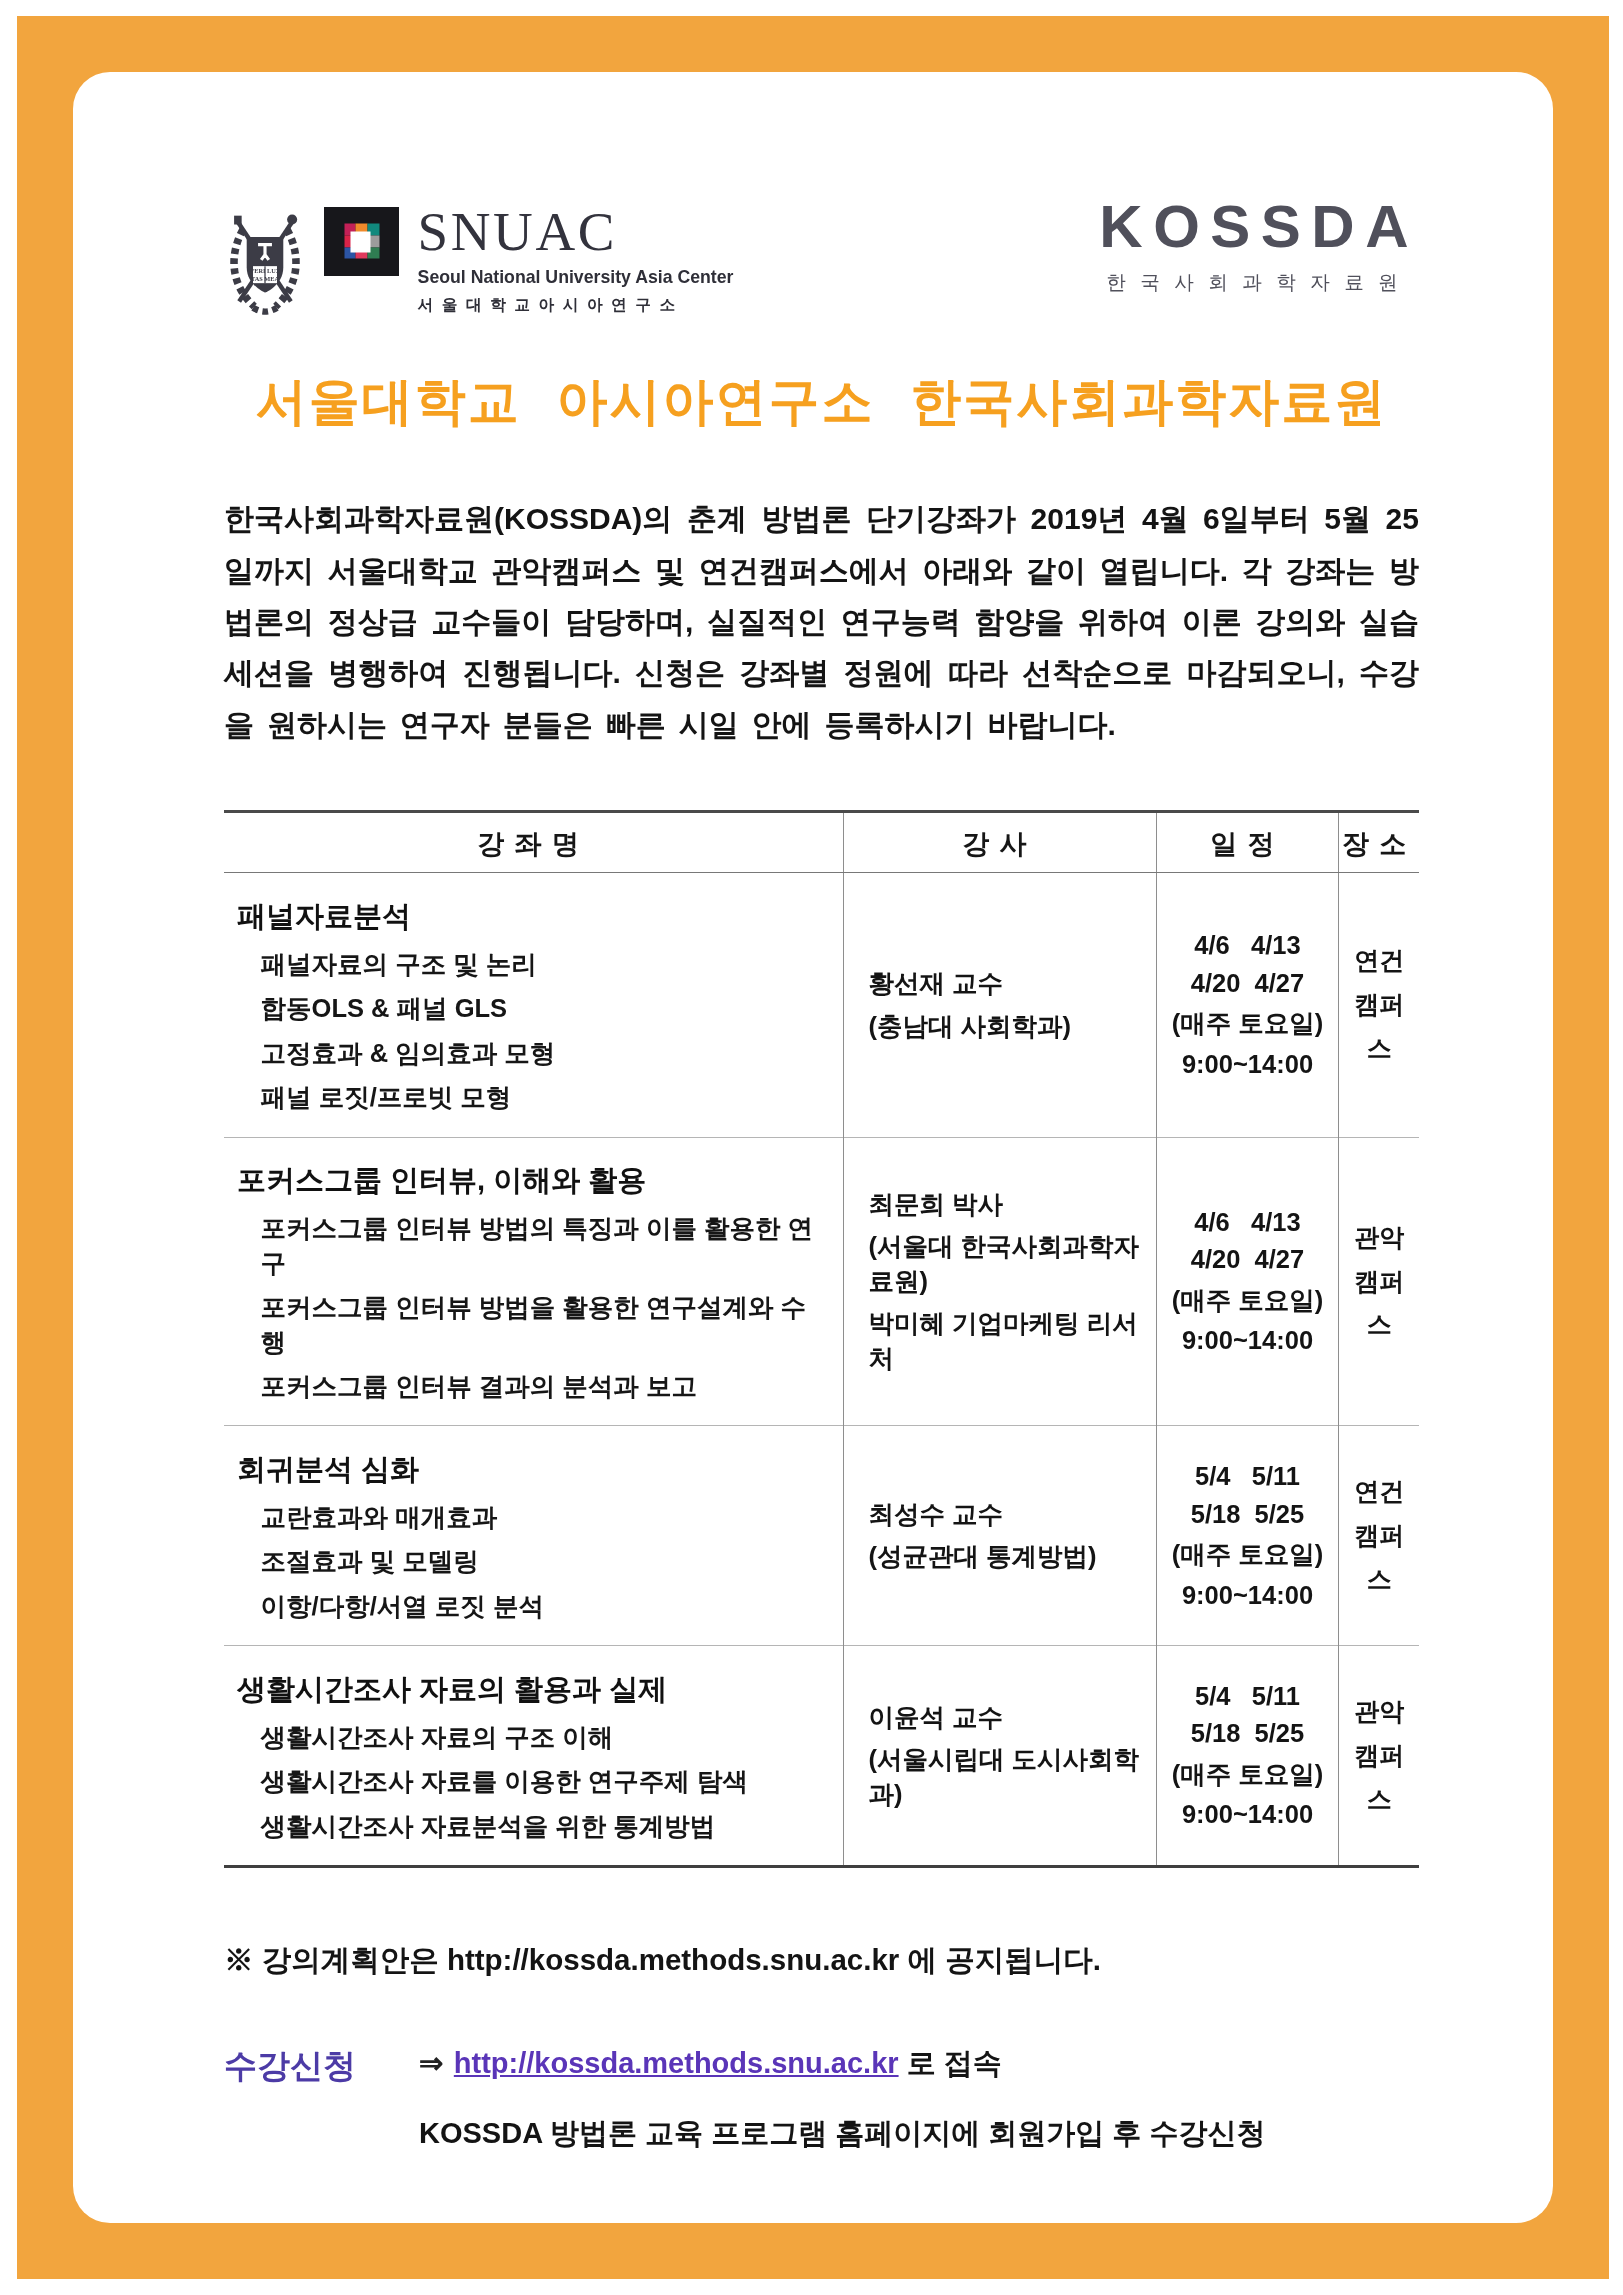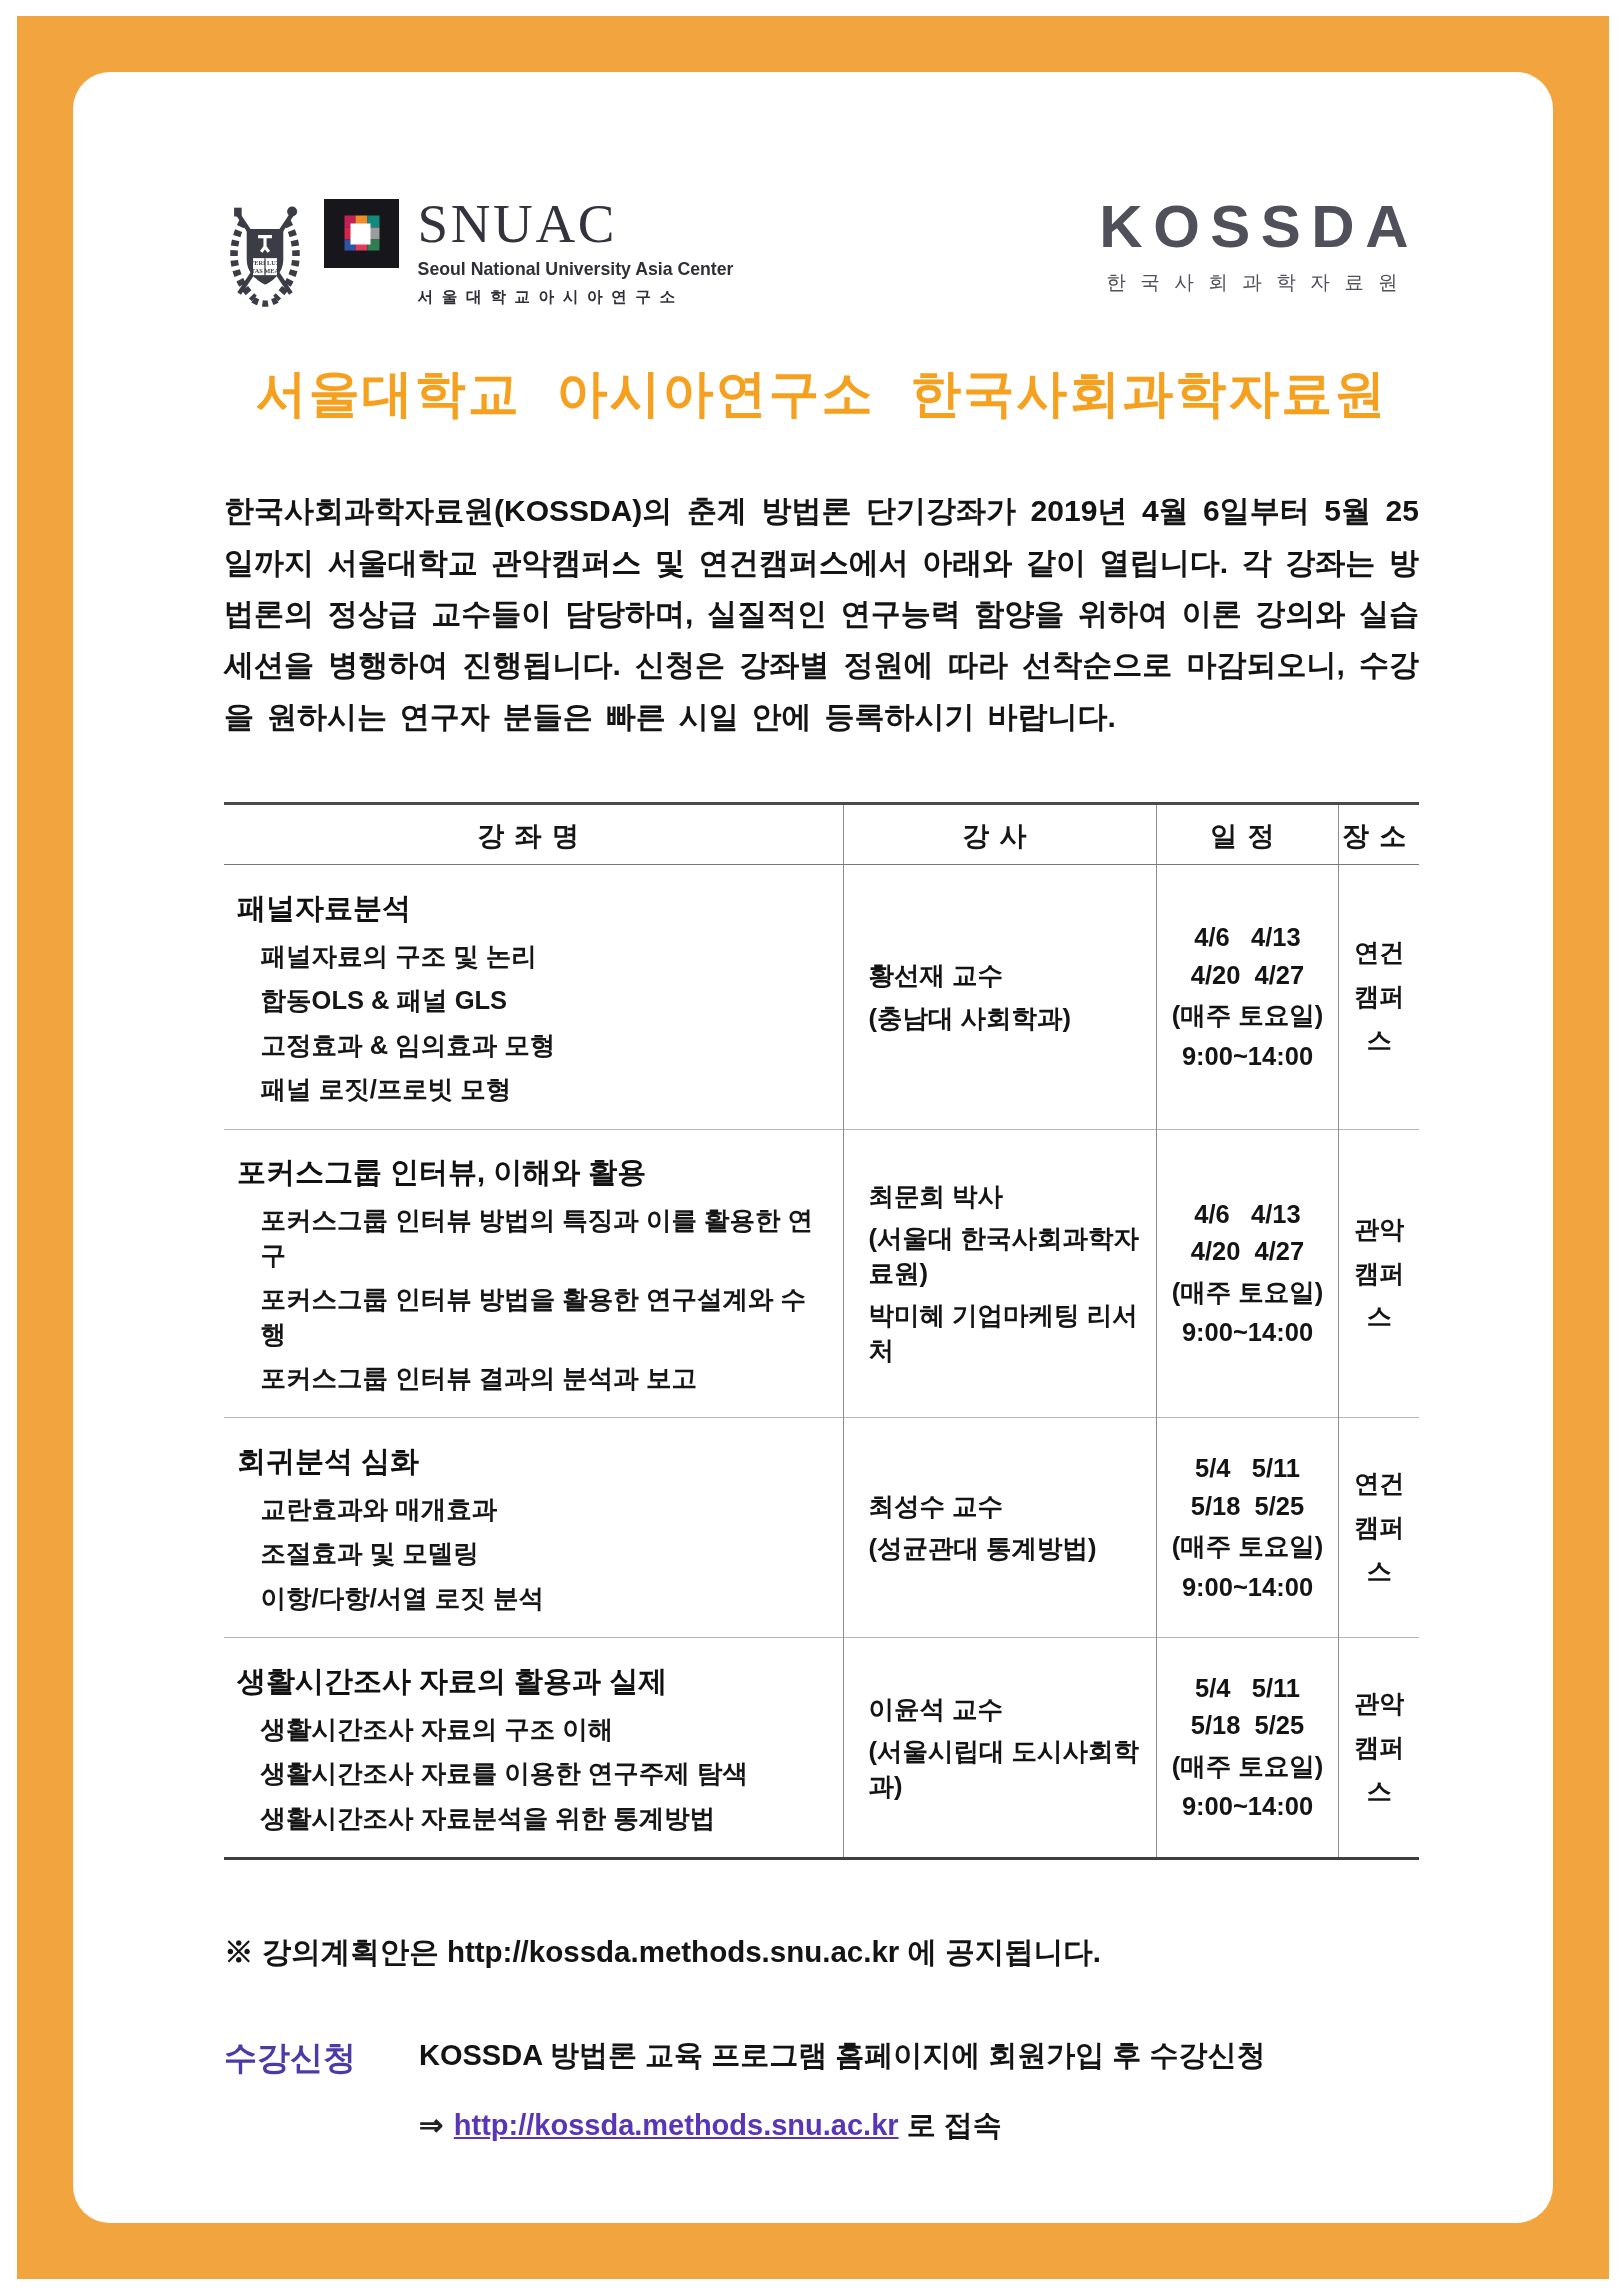--- a/index.html
+++ b/index.html
@@ -6,21 +6,21 @@
   body{
     width:1624px;height:2295px;position:relative;background:#ffffff;
     font-family:"Liberation Sans", sans-serif;color:#141414;overflow:hidden;
   }
   .frame{position:absolute;left:17px;top:16.4px;right:15px;bottom:15.7px;background:#F2A53E;}
   .sheet{position:absolute;inset:56px;background:#ffffff;border-radius:37px;}
   .content{position:absolute;left:151px;right:134px;top:124px;}
 
   
   .masthead{display:flex;justify-content:space-between;align-items:flex-start;}
-  .mast-left{display:flex;align-items:flex-start;gap:18.3px;}
+  .mast-left{display:flex;align-items:flex-start;gap:18.3px;margin-top:8px;}
   .emblem{flex:0 0 auto;}
   .snuac-box{width:75px;height:69px;background:#17171b;position:relative;margin-top:2.6px;flex:0 0 auto;}
   .mosaic{position:absolute;left:50%;top:50%;transform:translate(-50%,-50%);width:35px;height:35px;
           display:grid;grid-template-columns:repeat(3,1fr);grid-template-rows:repeat(3,1fr);}
   .mosaic span{display:block;}
   .mosaic-white{position:absolute;left:6.5px;top:7.2px;width:19.6px;height:21px;background:#ffffff;}
   .snuac-text{margin-top:1.3px;}
   .snuac-word{font-family:"Liberation Serif", serif;font-size:55px;line-height:.95;color:#33333d;letter-spacing:2.6px;}
   .snuac-en{font-size:17.7px;font-weight:600;color:#2f2f38;margin-top:9.2px;}
   .snuac-ko{font-size:15.7px;font-weight:600;color:#2f2f38;letter-spacing:8.5px;margin-top:6.5px;white-space:nowrap;}
@@ -231,25 +231,25 @@
           </tr>
         </tbody>
       </table>
 
       <p class="footnote">※ 강의계획안은 http://kossda.methods.snu.ac.kr 에 공지됩니다.</p>
 
       <div class="info">
         <div class="info-row apply">
           <div class="info-label">수강신청</div>
           <div class="info-body">
-            <div class="info-line">KOSSDA 방법론 교육 프로그램 홈페이지에 회원가입 후 수강신청</div>
             <div class="info-line">
               <span class="arrow">⇒</span><a class="url">http://kossda.methods.snu.ac.kr</a>
               <span>로 접속</span>
             </div>
+            <div class="info-line">KOSSDA 방법론 교육 프로그램 홈페이지에 회원가입 후 수강신청</div>
           </div>
         </div>
 
       </div>
 
     </div>
   </div>
 </div>
 
 

